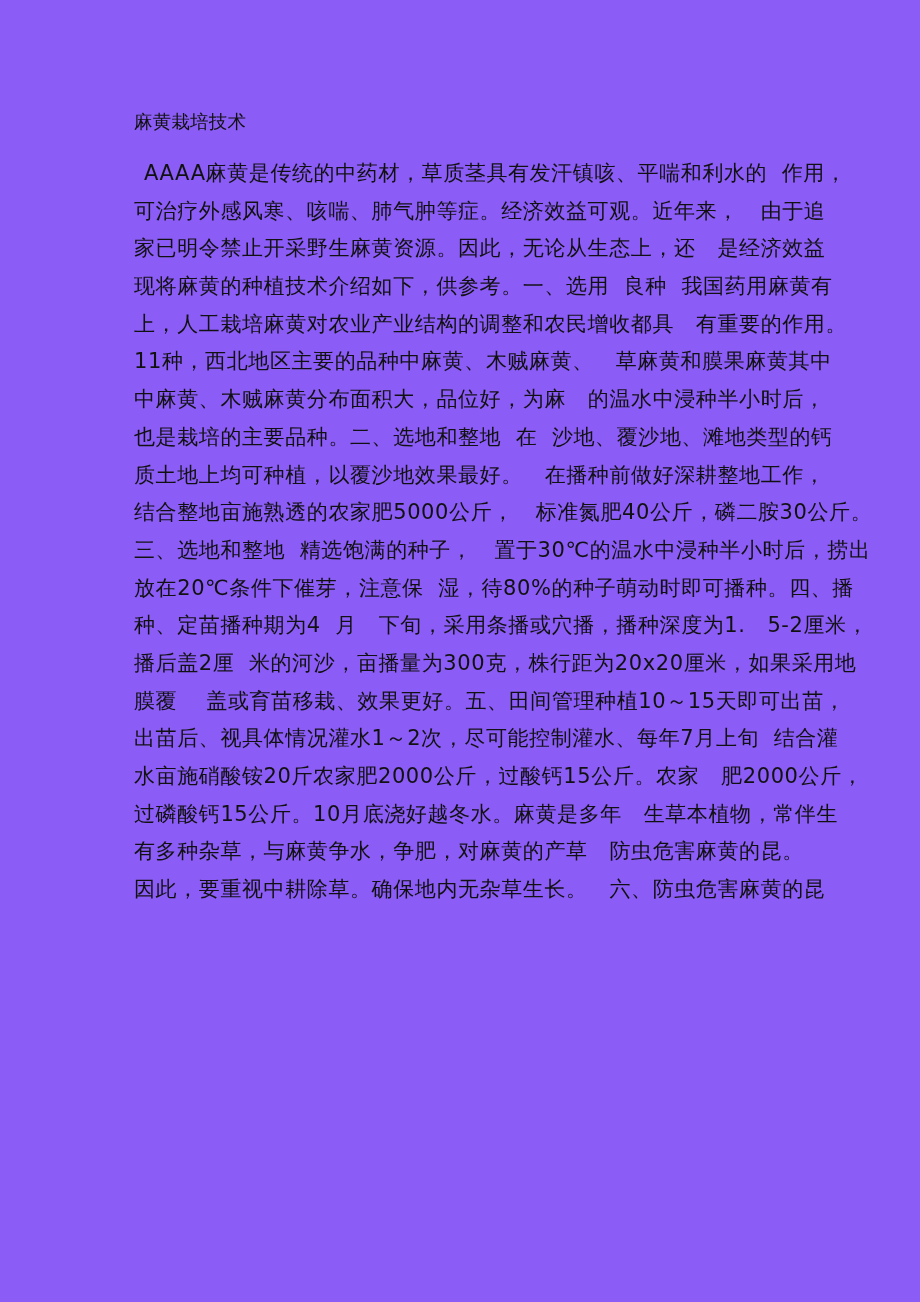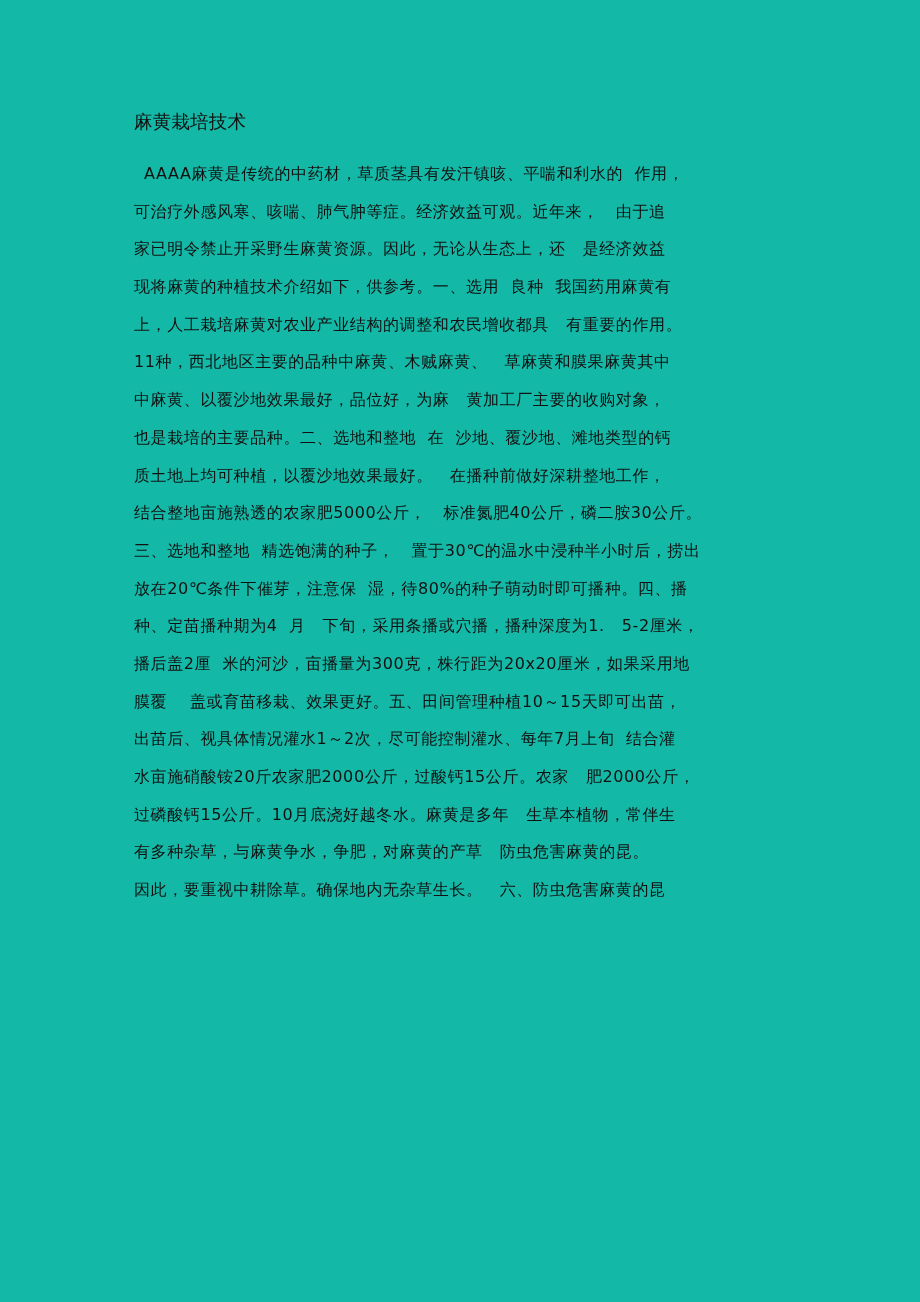--- a/index.html
+++ b/index.html
@@ -14,41 +14,41 @@
       overflow: hidden;
       font-family: "DejaVu Sans", "Liberation Sans", sans-serif;
       color: #111111;
     }
     .page {
       position: absolute;
       left: 0;
       top: 0;
       width: 920px;
       height: 1302px;
-      background: #14b8a6;
+      background: #8b5cf6;
     }
     .doc-title {
       position: absolute;
       left: 134px;
       top: 109px;
       font-size: 18.5px;
       line-height: 26px;
       white-space: nowrap;
       letter-spacing: 0.2px;
     }
     .body-lines {
       position: absolute;
       left: 134px;
       top: 155px;
       width: 680px;
     }
     .line {
       height: 37.7px;
       line-height: 37.7px;
-      font-size: 16px;
+      font-size: 21px;
       white-space: pre;
       letter-spacing: 0.6px;
       overflow: visible;
     }
     .line.first {
       padding-left: 10px;
     }
   </style>
 </head>
 <body>
@@ -56,21 +56,21 @@
 <div class="page">
   <div class="doc-title">麻黄栽培技术</div>
 
   <div class="body-lines">
     <div class="line first">AAAA麻黄是传统的中药材，草质茎具有发汗镇咳、平喘和利水的  作用，</div>
     <div class="line">可治疗外感风寒、咳喘、肺气肿等症。经济效益可观。近年来，   由于追</div>
     <div class="line">家已明令禁止开采野生麻黄资源。因此，无论从生态上，还   是经济效益</div>
     <div class="line">现将麻黄的种植技术介绍如下，供参考。一、选用  良种  我国药用麻黄有</div>
     <div class="line">上，人工栽培麻黄对农业产业结构的调整和农民增收都具   有重要的作用。</div>
     <div class="line">11种，西北地区主要的品种中麻黄、木贼麻黄、   草麻黄和膜果麻黄其中</div>
-    <div class="line">中麻黄、以覆沙地效果最好，品位好，为麻   黄加工厂主要的收购对象，</div>
+    <div class="line">中麻黄、木贼麻黄分布面积大，品位好，为麻   的温水中浸种半小时后，</div>
     <div class="line">也是栽培的主要品种。二、选地和整地  在  沙地、覆沙地、滩地类型的钙</div>
     <div class="line">质土地上均可种植，以覆沙地效果最好。   在播种前做好深耕整地工作，</div>
     <div class="line">结合整地亩施熟透的农家肥5000公斤，   标准氮肥40公斤，磷二胺30公斤。</div>
     <div class="line">三、选地和整地  精选饱满的种子，   置于30℃的温水中浸种半小时后，捞出</div>
     <div class="line">放在20℃条件下催芽，注意保  湿，待80%的种子萌动时即可播种。四、播</div>
     <div class="line">种、定苗播种期为4  月   下旬，采用条播或穴播，播种深度为1.   5-2厘米，</div>
     <div class="line">播后盖2厘  米的河沙，亩播量为300克，株行距为20x20厘米，如果采用地</div>
     <div class="line">膜覆    盖或育苗移栽、效果更好。五、田间管理种植10～15天即可出苗，</div>
     <div class="line">出苗后、视具体情况灌水1～2次，尽可能控制灌水、每年7月上旬  结合灌</div>
     <div class="line">水亩施硝酸铵20斤农家肥2000公斤，过酸钙15公斤。农家   肥2000公斤，</div>

